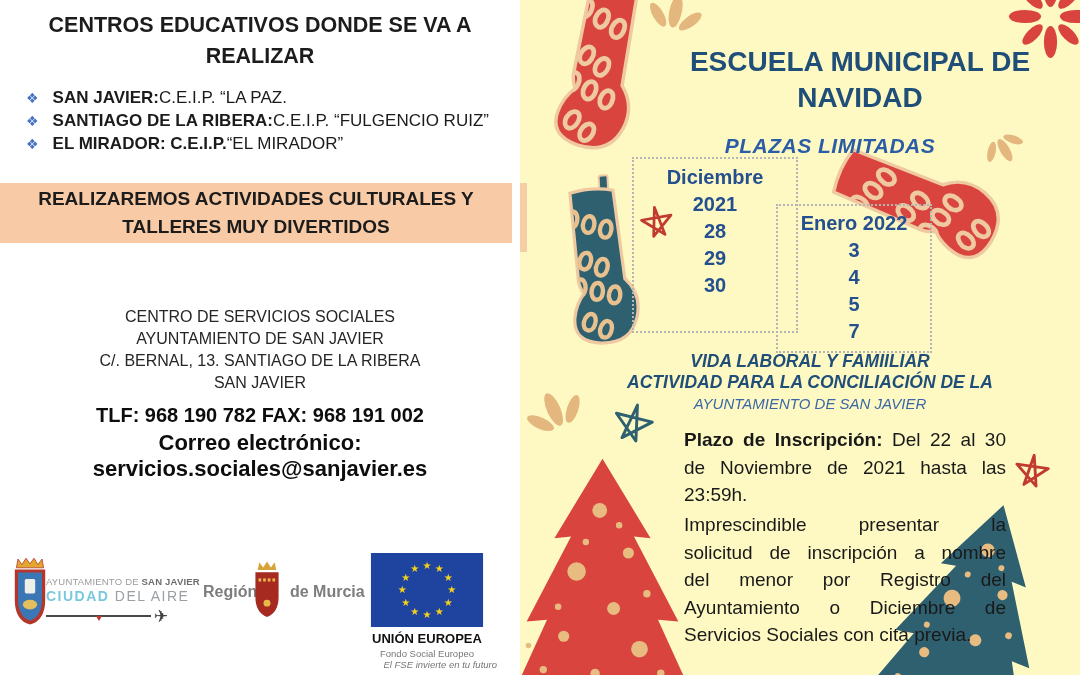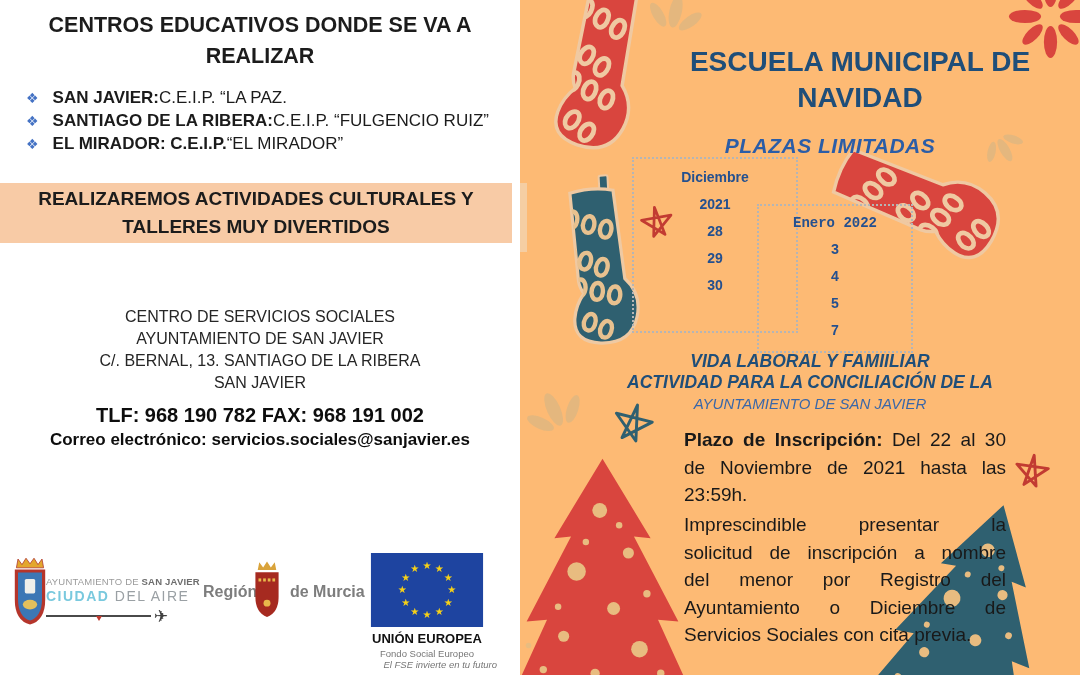--- a/index.html
+++ b/index.html
@@ -14,49 +14,49 @@
             font-size:21.5px;line-height:1.45;color:#1c1c1c;}
   .brow{left:26px;display:flex;align-items:baseline;font-size:17px;color:#1b1b1b;white-space:nowrap;}
   .bullet{color:#4472C4;font-family:"DejaVu Sans",sans-serif;font-size:14px;margin-right:14px;}
   .bname{font-weight:bold;}
   #banner{left:0;top:183px;width:512px;height:60px;background:#F8CBA6;display:flex;
           align-items:center;justify-content:center;}
   #banner .btxt{width:470px;text-align:center;font-weight:bold;font-size:19px;
                 line-height:1.5;color:#1c1c1c;}
   .addr{left:20px;top:306px;width:480px;text-align:center;font-size:16px;line-height:1.38;color:#262626;}
   .phone{left:20px;top:404px;width:480px;text-align:center;font-weight:bold;font-size:20px;color:#0d0d0d;}
-  .email{left:10px;top:430px;width:500px;text-align:center;font-weight:bold;font-size:17px;color:#0d0d0d;}
+  .email{left:10px;top:430px;width:500px;text-align:center;font-weight:bold;font-size:22px;color:#0d0d0d;}
 
   
   .sj-text{left:46px;top:576px;width:150px;}
   .sj-l1{font-size:9.5px;color:#9b9b9b;white-space:nowrap;letter-spacing:.2px;}
   .sj-l1 b{color:#6d6d6d;}
   .sj-l2{font-size:14px;font-weight:bold;letter-spacing:1.5px;white-space:nowrap;margin-top:1px;}
   .sj-l2 .c1{color:#79C9DE;}
   .sj-l2 .c2{color:#9aa0a4;font-weight:normal;}
   .sj-plane{display:flex;align-items:center;margin-top:2px;}
   .sj-line{display:inline-block;width:105px;border-top:2px solid #4a4a4a;}
   .sj-dot{width:0;height:0;border-left:3px solid transparent;border-right:3px solid transparent;
           border-top:5px solid #c0392f;margin-left:-55px;margin-top:4px;}
   .plane-glyph{font-family:"DejaVu Sans",sans-serif;font-size:17px;color:#3f3f3f;margin-left:-2px;}
   .murcia-txt{top:583px;font-size:16px;font-weight:600;color:#7d7d7d;white-space:nowrap;}
   .eu-title{left:357px;top:631px;width:140px;text-align:center;font-weight:bold;font-size:13px;color:#111;}
   .eu-sub1{left:357px;top:648px;width:140px;text-align:center;font-size:9.5px;color:#777;}
   .eu-sub2{left:357px;top:659px;width:140px;text-align:right;font-size:9.5px;font-style:italic;color:#777;}
 
   
-  #right-panel{left:520px;top:0;width:560px;height:675px;background:#fdba74;overflow:hidden;}
+  #right-panel{left:520px;top:0;width:560px;height:675px;background:#fef9c3;overflow:hidden;}
   .rp-title{left:130px;top:44px;width:420px;text-align:center;font-weight:bold;
             font-size:28px;line-height:36px;color:#1F4E79;}
   .rp-sub{left:110px;top:134px;width:400px;text-align:center;font-style:italic;font-weight:bold;
           font-size:21px;color:#2B5DA7;letter-spacing:.5px;}
   .datebox{border:2px dotted #b5b5b5;text-align:center;color:#24508F;font-weight:bold;
-           font-size:14px;line-height:27px;background:transparent;}
+           font-size:20px;line-height:27px;background:transparent;}
   #dec-box{left:112px;top:157px;width:162px;height:167px;padding-top:5px;}
-  #ene-box{left:237px;top:204px;width:152px;height:141px;padding-top:4px;font-family:Liberation Mono, monospace;}
+  #ene-box{left:256px;top:204px;width:152px;height:141px;padding-top:4px;}
   .act{left:80px;top:351px;width:420px;text-align:center;color:#1F4E79;}
   .act-l{font-weight:bold;font-style:italic;font-size:17.5px;line-height:21px;}
   .act-s{font-style:italic;font-size:15px;color:#3A67A8;margin-top:2px;}
   .para{left:164px;width:322px;font-size:19px;line-height:27.5px;color:#191919;}
   #plazo{top:426px;}
   #impr{top:511px;}
   .jl{text-align:justify;text-align-last:justify;}
   .jl-last{text-align:justify;text-align-last:left;}
   .pbold{font-weight:bold;}
 </style>

